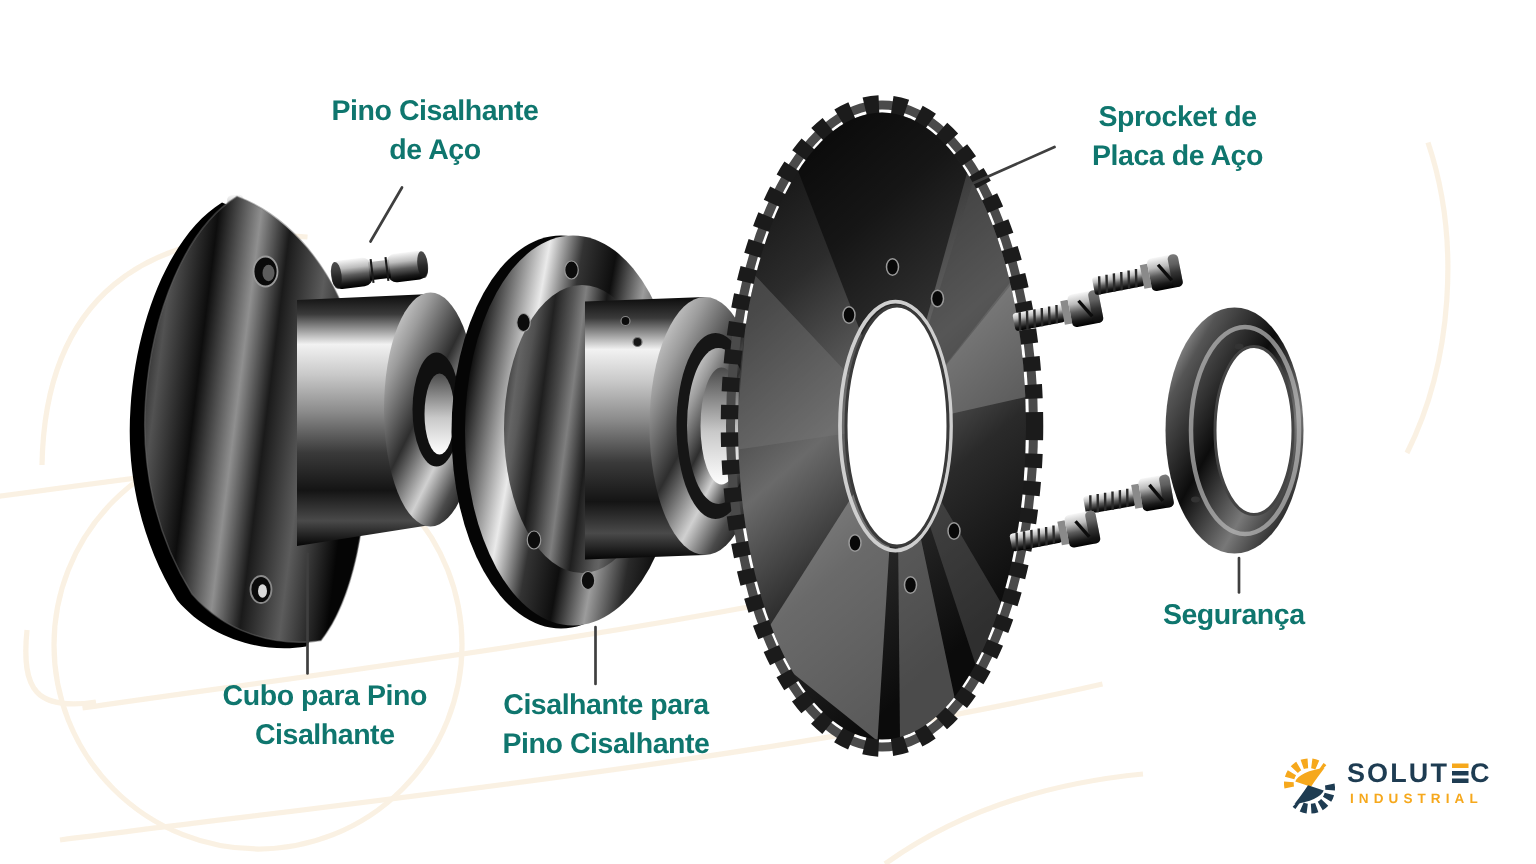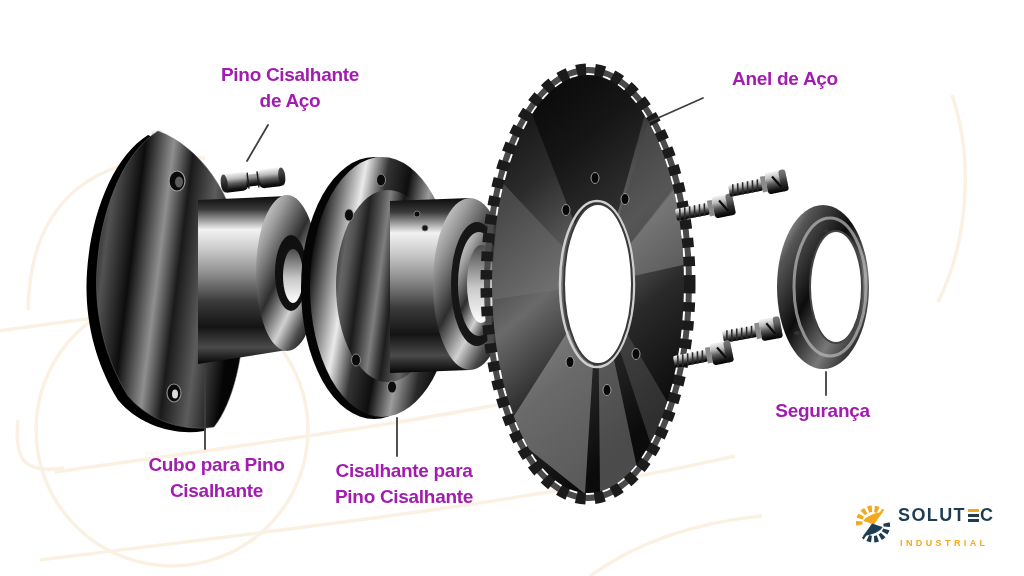--- a/index.html
+++ b/index.html
@@ -2,40 +2,40 @@
 <html><head>
 <meta charset="utf-8">
 <style>
   html,body{margin:0;padding:0;background:#fff;}
   .stage{
     position:relative;width:1024px;height:576px;background:#ffffff;
     overflow:hidden;font-family:"Liberation Sans",sans-serif;
   }
   .stage svg{position:absolute;left:0;top:0;}
   .plabel{
-    position:absolute;text-align:center;color:#a21caf;
+    position:absolute;text-align:center;color:#0f766e;
     font-size:19px;font-weight:bold;line-height:26px;letter-spacing:-0.3px;
   }
   .plabel span{display:block;}
   
   .logo{position:absolute;left:853px;top:500px;width:170px;height:64px;display:flex;align-items:flex-start;}
   .logo-gear{position:relative !important;width:40px;height:44px;margin-top:2px;}
   .logo-text{margin-left:5px;padding-top:6px;}
   .brand{
     font-size:18px;font-weight:bold;color:#1e3c52;letter-spacing:1.4px;
     display:flex;align-items:center;line-height:18px;
   }
   .brand>span{display:inline-block;}
   .eglyph{display:inline-block;position:relative;width:11px;height:13px;margin:0 1px 0 2px;}
   .eglyph i{position:absolute;left:0;right:0;height:3px;background:#1e3c52;}
   .eglyph .b1{top:0;background:#f6a81c;}
   .eglyph .b2{top:5px;}
   .eglyph .b3{top:10px;}
   .industrial{
-    margin-top:14px;margin-left:2px;font-size:9px;font-weight:bold;
+    margin-top:3px;margin-left:2px;font-size:9px;font-weight:bold;
     color:#f6a81c;letter-spacing:3.4px;
   }
 </style>
 </head>
 <body>
 
 <div class="stage">
 
   <svg width="1024" height="576" viewBox="0 0 1024 576">
     <g fill="none" stroke="#faf0e0" stroke-width="3.5" opacity="0.9">
@@ -218,21 +218,22 @@
       <path d="M397,418 L397,456"></path>
       <path d="M826,372 L826,395"></path>
     </g>
   </svg>
 
   <div class="plabel" style="left:195px;top:62px;width:190px;">
     <span>Pino Cisalhante</span>
     <span>de Aço</span>
   </div>
   <div class="plabel" style="left:695px;top:66px;width:180px;">
-    <span>Anel de Aço</span>
+    <span>Sprocket de</span>
+    <span>Placa de Aço</span>
   </div>
   <div class="plabel" style="left:124px;top:452px;width:185px;">
     <span>Cubo para Pino</span>
     <span>Cisalhante</span>
   </div>
   <div class="plabel" style="left:314px;top:458px;width:180px;">
     <span>Cisalhante para</span>
     <span>Pino Cisalhante</span>
   </div>
   <div class="plabel" style="left:745px;top:398px;width:155px;">

